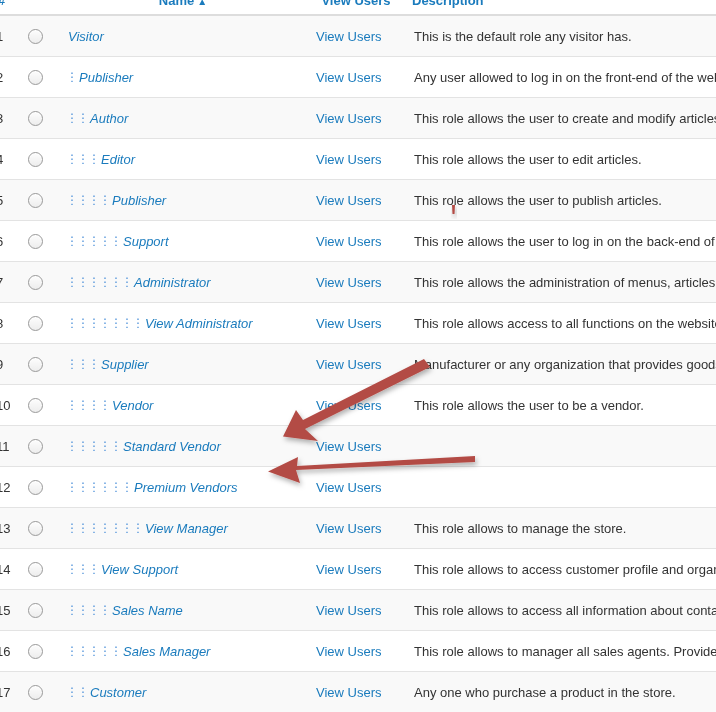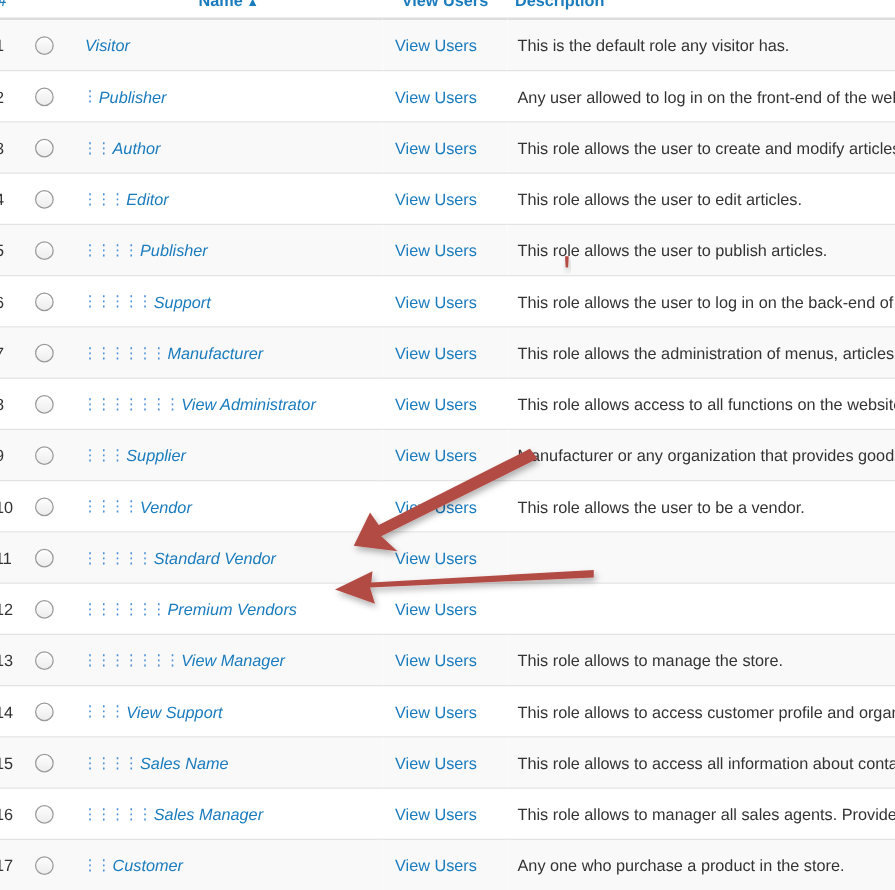--- a/index.html
+++ b/index.html
@@ -276,21 +276,21 @@
           <td class="col-name">
             <div class="name-wrap">
               <span class="indent-marks">
                 <span class="imark">⋮</span>
                 <span class="imark">⋮</span>
                 <span class="imark">⋮</span>
                 <span class="imark">⋮</span>
                 <span class="imark">⋮</span>
                 <span class="imark">⋮</span>
               </span>
-              <a class="role-link">Manufacturer</a>
+              <a class="role-link">Administrator</a>
             </div>
           </td>
           <td class="col-view"><a class="view-users-link">View Users</a></td>
           <td class="col-desc">This role allows the administration of menus, articles and more.</td>
         </tr>
         <tr class="even">
           <td class="col-num">8</td>
           <td class="col-check"><span class="radio"></span></td>
           <td class="col-name">
             <div class="name-wrap">

